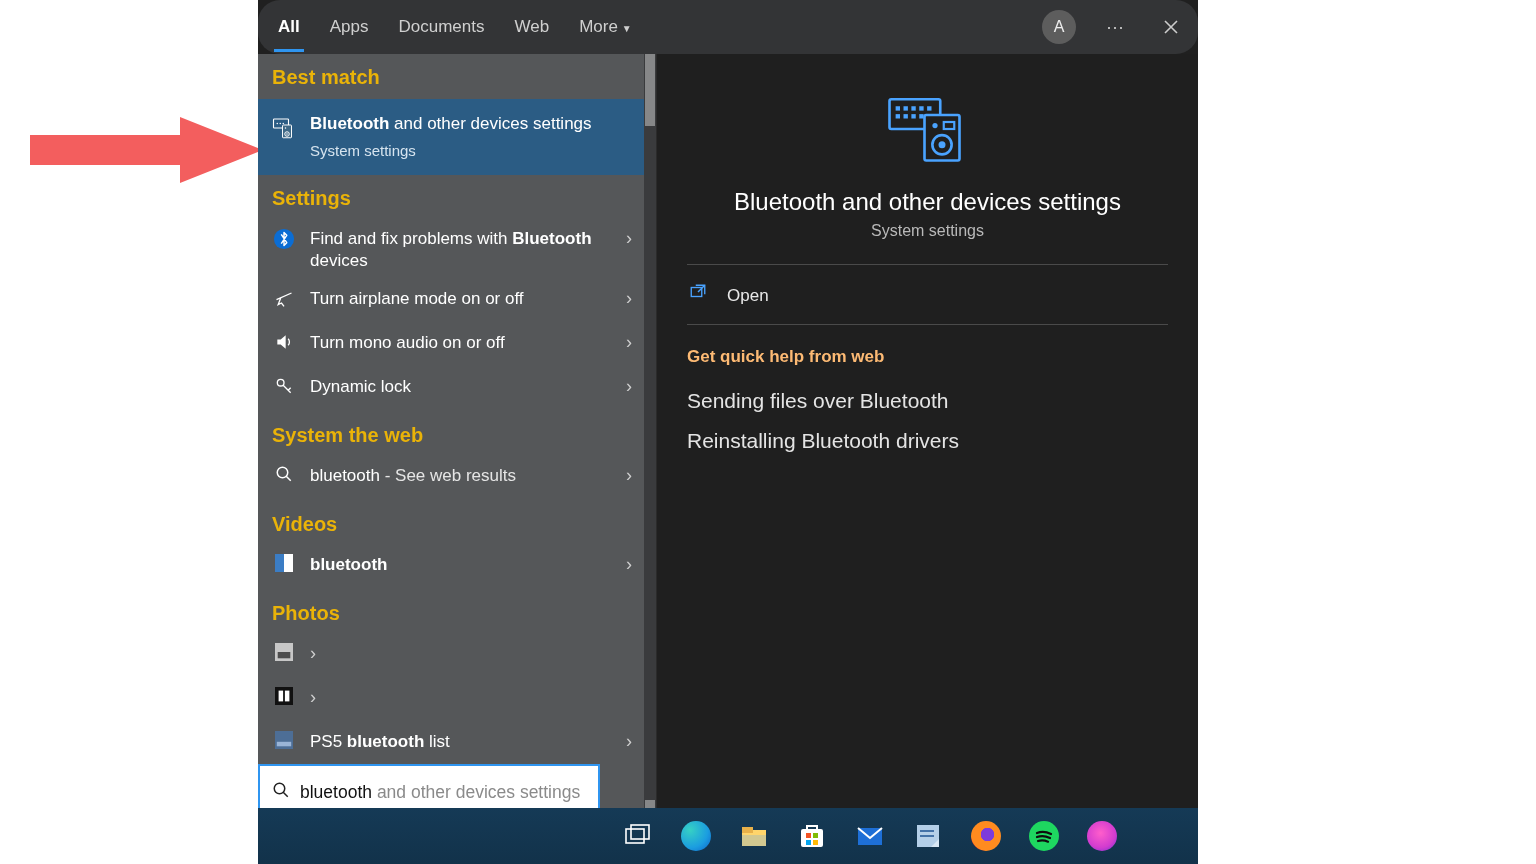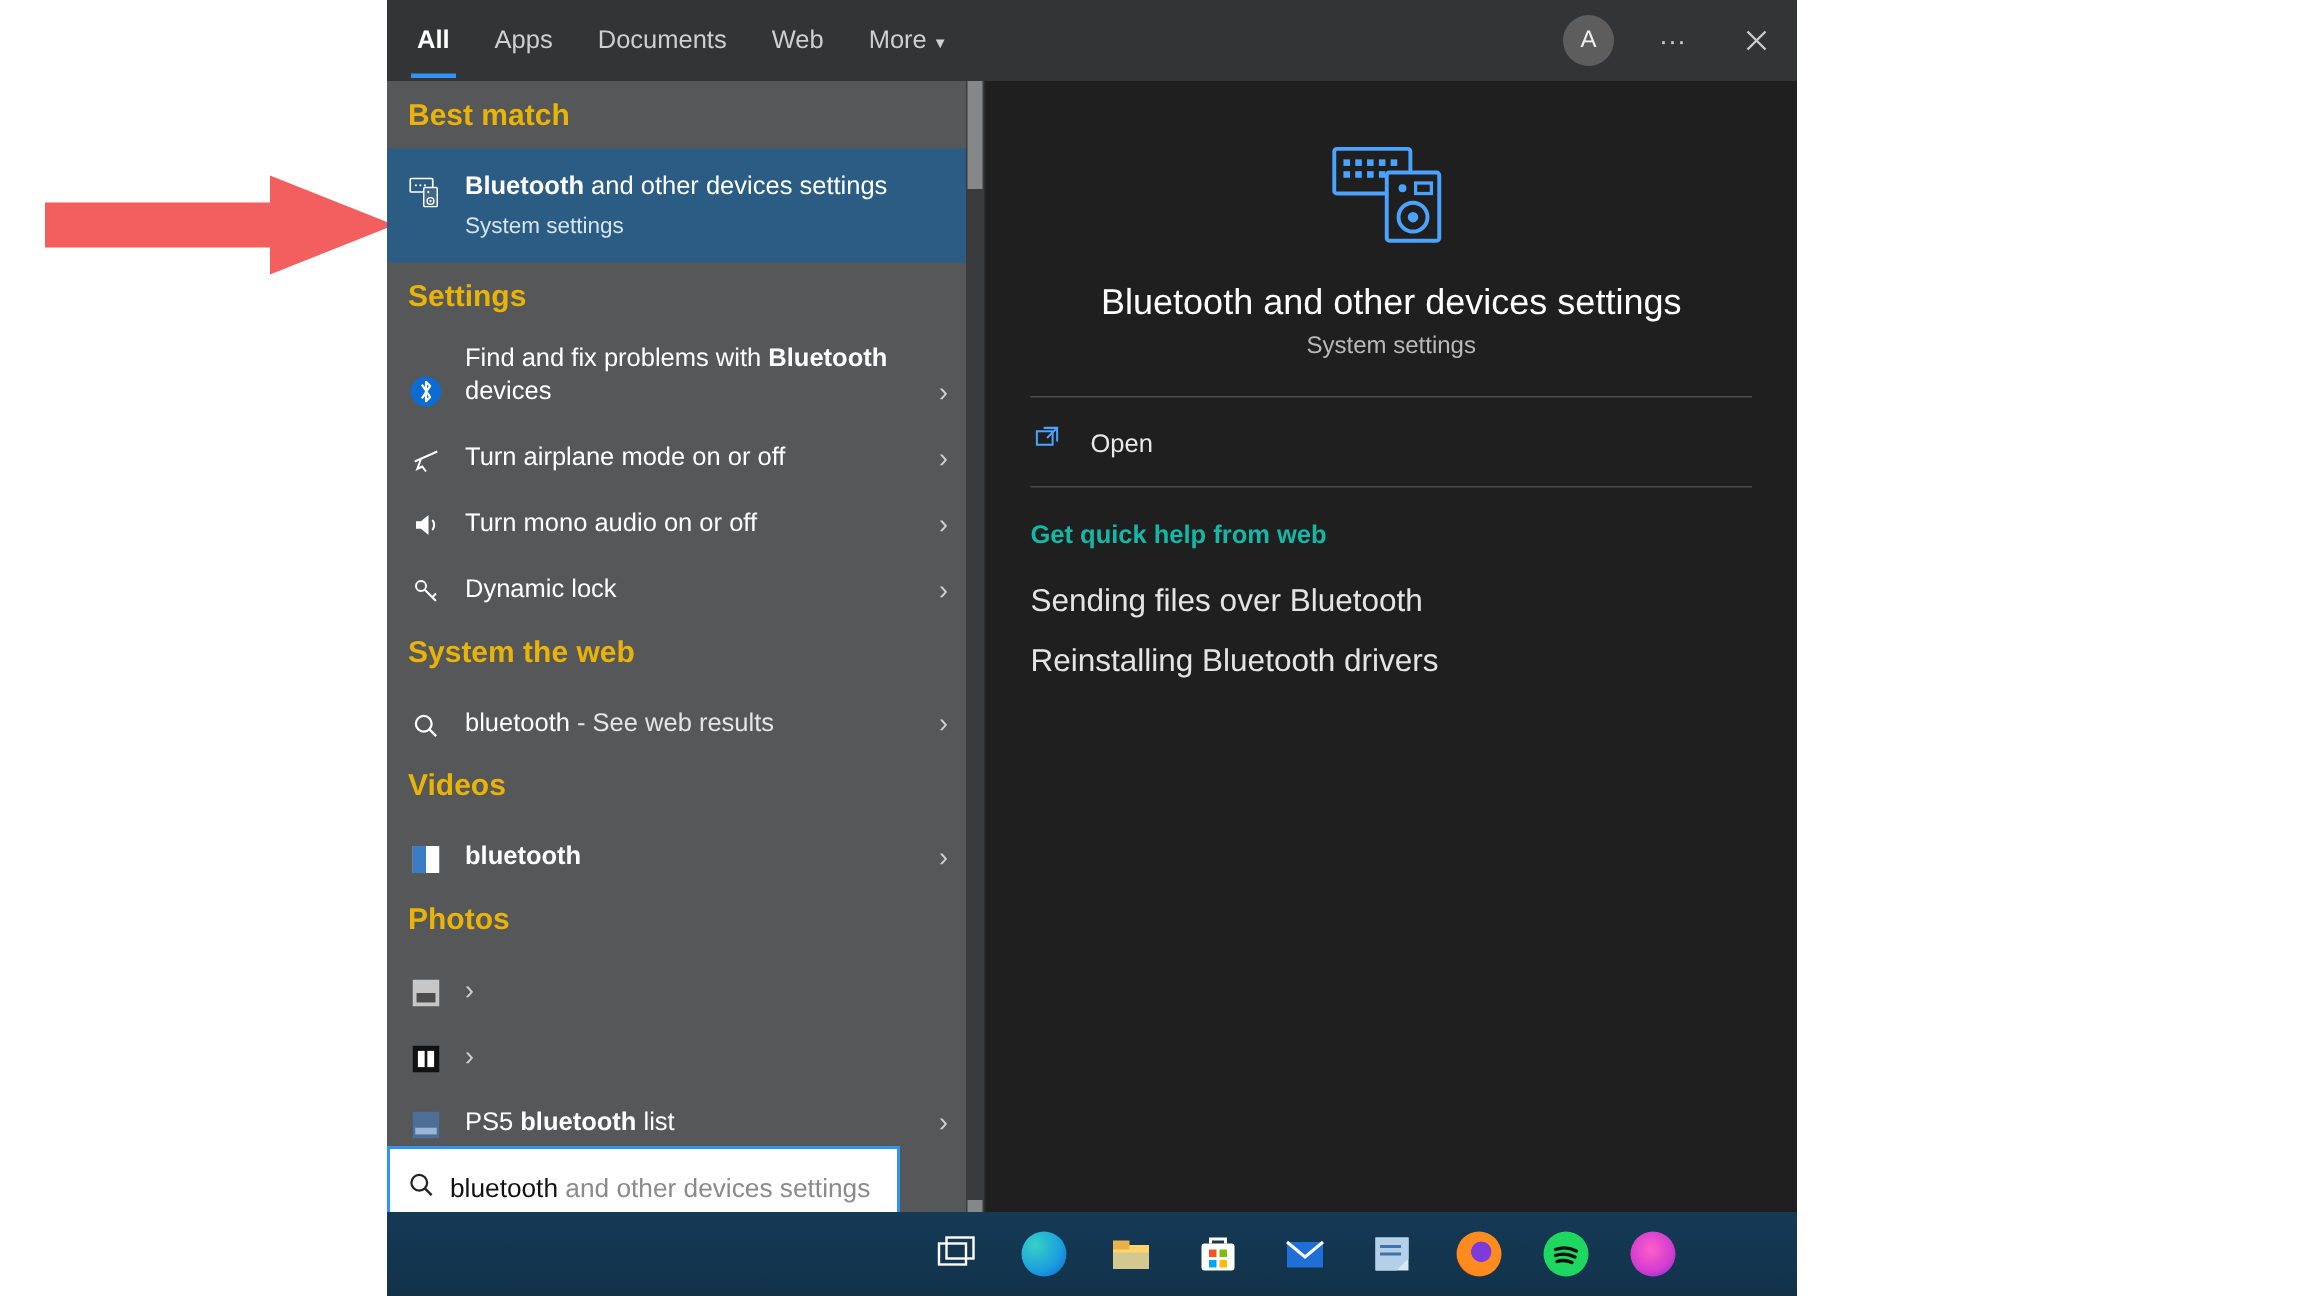--- a/index.html
+++ b/index.html
@@ -22,20 +22,21 @@
 
   
   .tabbar {
     height: 54px;
     background: #333436;
     display: flex; align-items: center;
     padding: 0 10px 0 16px;
     gap: 22px;
     color: #d7d7d7;
     font-size: 17px;
+    border-radius: 22px;
   }
   .tabbar .tab { padding: 12px 4px; cursor: pointer; position: relative; color:#cfcfcf;}
   .tabbar .tab.active { color: #fff; font-weight: 600; }
   .tabbar .tab.active::after {
     content:""; position:absolute; left:0; right:0; bottom:-3px; height:3px; background:#2f95f0;
   }
   .tabbar .more-caret { font-size: 10px; margin-left:4px; }
   .tabbar .spacer { flex:1; }
   .tabbar .avatar {
     width:34px; height:34px; border-radius:50%; background:#5d5d5d;
@@ -55,21 +56,21 @@
     position:absolute; top:0; bottom:0; right:0;
   }
   .scrollbar-thumb { position:absolute; top:0; height:72px; left:1px; right:1px; background:#868788;}
   .scrollbar-thumb2 { position:absolute; bottom:0; height:20px; left:1px; right:1px; background:#868788;}
 
   .section-head {
     font-size:20px; font-weight:600; padding:12px 14px 10px 14px; color:#eab308;
   }
 
   .result {
-    display:flex; align-items:flex-end; gap:14px;
+    display:flex; align-items:flex-start; gap:14px;
     padding:8px 14px 8px 14px; cursor:pointer; position:relative;
     min-height:44px;
   }
   .result .label { font-size:17px; flex:1; line-height:1.3; color:#fff;}
   .result .chevron { color:#cfcfcf; font-size:18px; padding-right:10px;}
   .result .ricon { width:24px; display:flex; justify-content:center; color:#fff; font-size:18px;}
 
   .result.best {
     background:#2b5c84; align-items:flex-start; padding-top:14px; padding-bottom:14px;
   }
@@ -86,21 +87,21 @@
     flex:1; background:#1f1f1f; padding: 30px 30px 20px 30px; color:#e8e8e8;
     display:flex; flex-direction:column; border-left:1px solid #2b2b2b;
   }
   .preview-icon { display:flex; justify-content:center; margin: 10px 0 10px 0;}
   .preview-icon svg { width:90px; height:70px; }
   .preview-title { text-align:center; font-size:24px; font-weight:400; color:#fff; margin-top:14px;}
   .preview-sub { text-align:center; font-size:16px; color:#b9b9b9; margin-top:6px; margin-bottom:24px;}
   .hline { height:1px; background:#4a4a4a; }
   .action-row { display:flex; align-items:flex-end; gap:18px; padding:18px 2px; cursor:pointer; font-size:17px;}
   .action-row .ai { color:#4aa3ff; font-size:18px; width:20px;}
-  .help-title { font-weight:600; font-size:17px; margin:22px 0 14px 0; color:#14b8a6;}
+  .help-title { font-weight:600; font-size:17px; margin:22px 0 14px 0; color:#fdba74;}
   .help-link { font-size:21px; color:#e4e4e4; padding:8px 0; cursor:pointer;}
 
   
   .searchbox {
     position:absolute; left:0; bottom:0; width:342px; height:56px;
     background:#fff; border:2px solid #2f95f0; display:flex; align-items:center; padding:0 10px 0 12px;
   }
   .searchbox .sicon { color:#333; font-size:18px; margin-right:10px;}
   .searchbox .stext { font-size:17.5px; line-height:1.15;}
   .searchbox .typed { color:#111; font-weight:500;}

